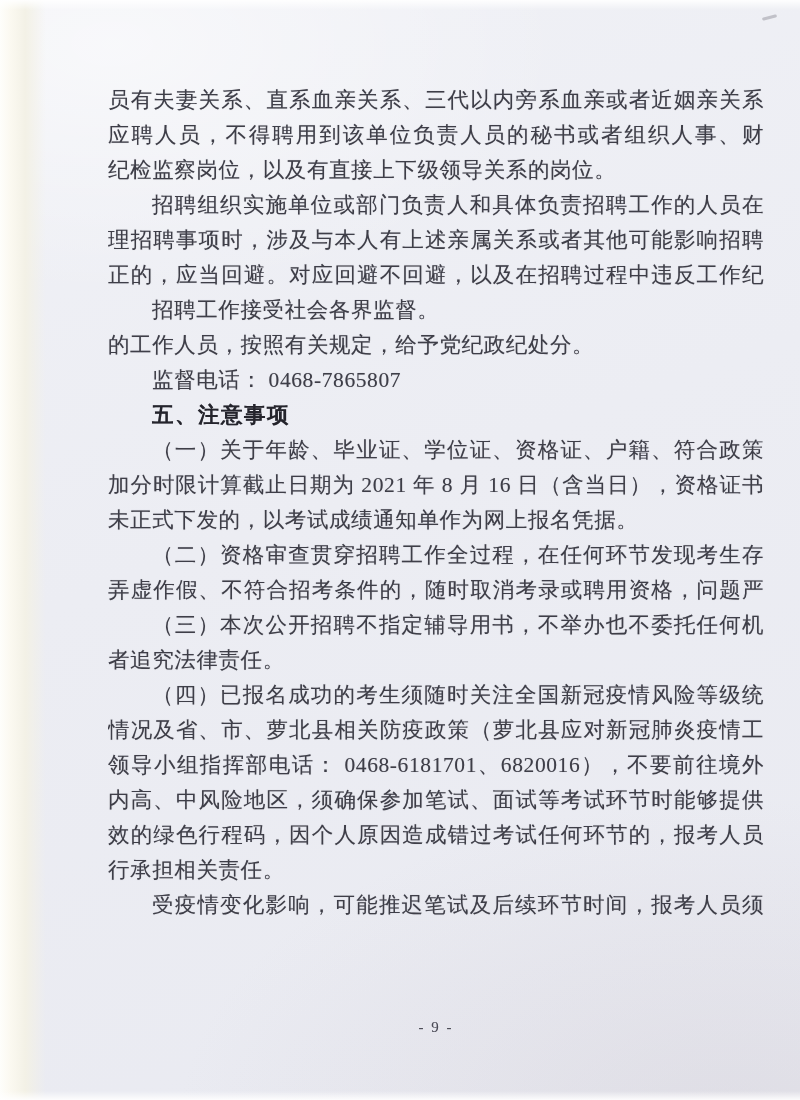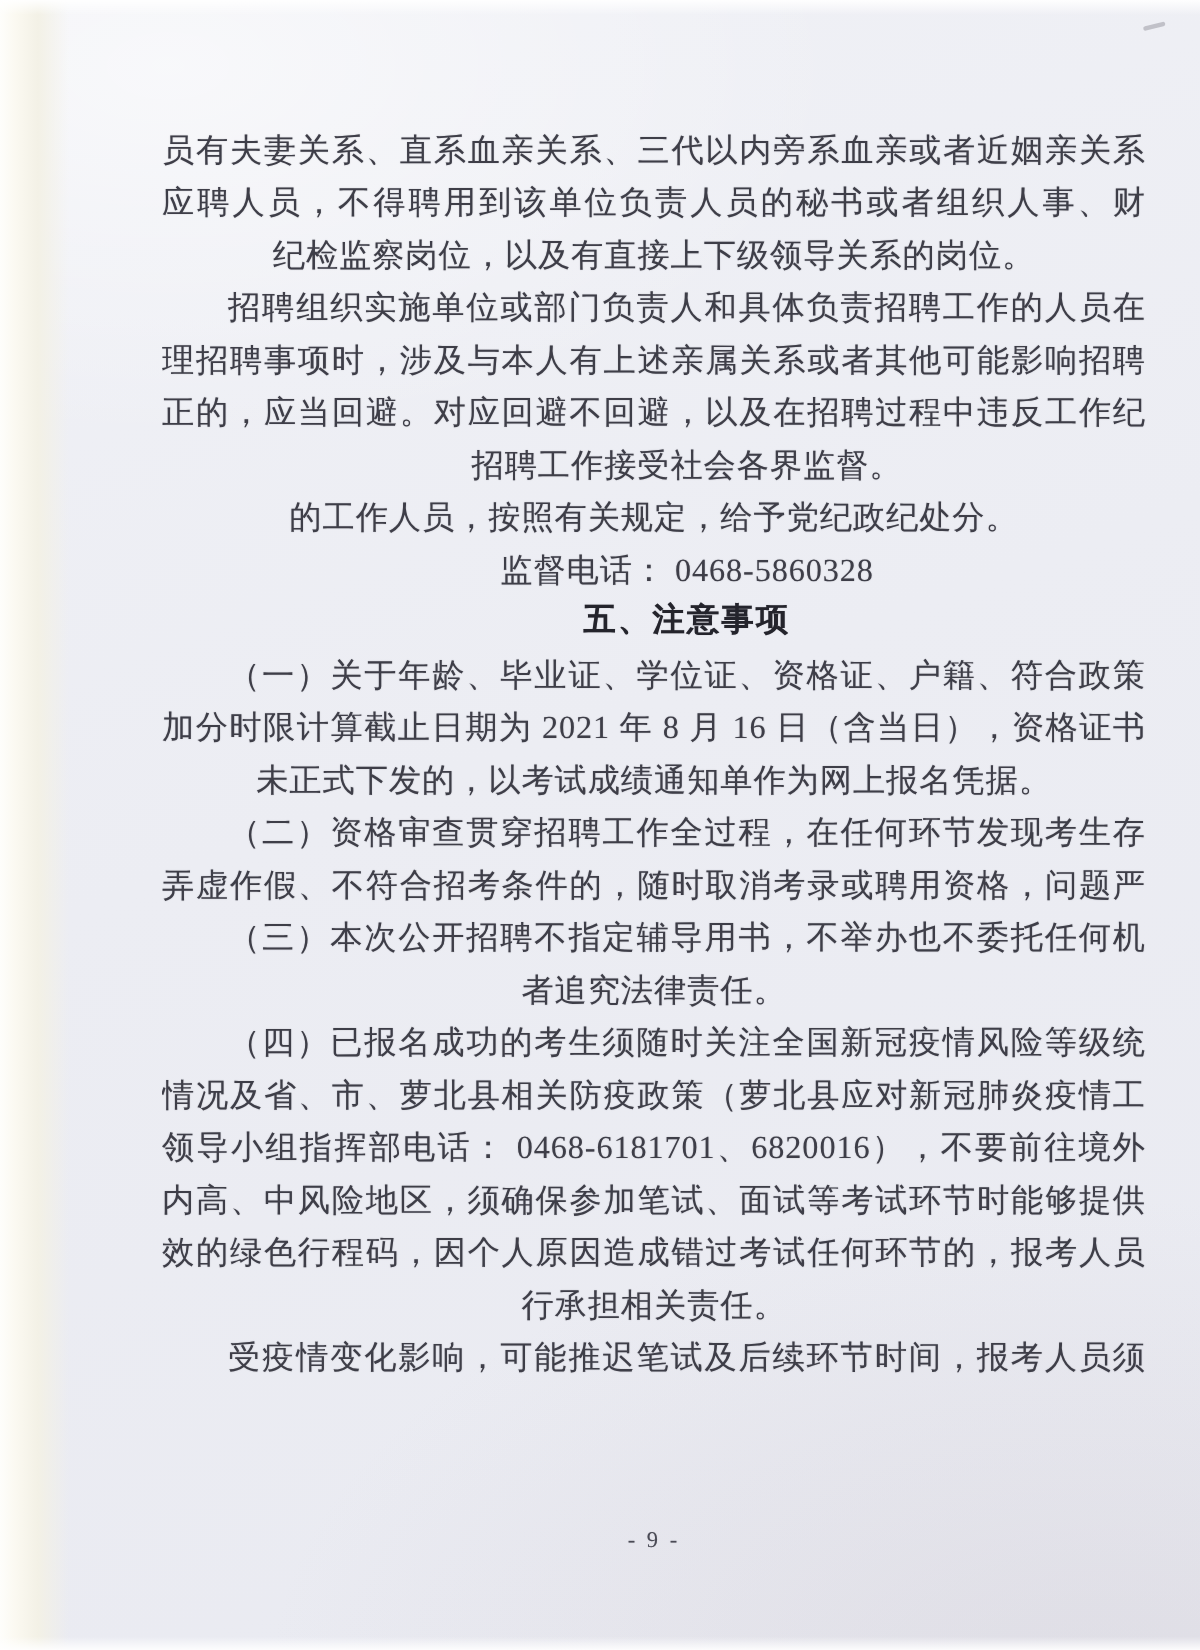--- a/index.html
+++ b/index.html
@@ -52,32 +52,31 @@
   }
   .line {
     height: 35px;
     line-height: 35px;
     font-size: 21.5px;
     letter-spacing: 0.6px;
     color: #3e3e48;
     text-shadow: 0 0 0.8px rgba(62,62,72,0.38);
     overflow: hidden;
     white-space: pre-wrap;
-    text-align: center;
   }
   .line.full {
     text-align: justify;
     text-align-last: justify;
     text-justify: inter-character;
   }
   .line.indent {
     text-indent: 2.05em;
   }
   .line.heading {
-    font-family: Liberation Mono, monospace;
+    font-family: Liberation Serif, serif;
     font-weight: bold;
     color: #24242c;
     letter-spacing: 1.5px;
     text-shadow: 0 0 0.5px rgba(36,36,44,0.5);
   }
   .footer {
     position: absolute;
     left: 108px;
     width: 656px;
     top: 1012px;
@@ -101,21 +100,21 @@
 
   <div class="content" style="color: rgb(62, 62, 72);">
       <div class="line full">员有夫妻关系、直系血亲关系、三代以内旁系血亲或者近姻亲关系的</div>
       <div class="line full">应聘人员，不得聘用到该单位负责人员的秘书或者组织人事、财务、</div>
       <div class="line">纪检监察岗位，以及有直接上下级领导关系的岗位。</div>
       <div class="line full indent">招聘组织实施单位或部门负责人和具体负责招聘工作的人员在办</div>
       <div class="line full">理招聘事项时，涉及与本人有上述亲属关系或者其他可能影响招聘公</div>
       <div class="line full">正的，应当回避。对应回避不回避，以及在招聘过程中违反工作纪律</div>
       <div class="line indent">招聘工作接受社会各界监督。</div>
       <div class="line">的工作人员，按照有关规定，给予党纪政纪处分。</div>
-      <div class="line indent">监督电话： 0468-5860328</div>
+      <div class="line indent">监督电话： 0468-7865807</div>
       <div class="line indent heading">五、注意事项</div>
       <div class="line full indent">（一）关于年龄、毕业证、学位证、资格证、户籍、符合政策性</div>
       <div class="line full">加分时限计算截止日期为 2021 年 8 月 16 日（含当日），资格证书尚</div>
       <div class="line">未正式下发的，以考试成绩通知单作为网上报名凭据。</div>
       <div class="line full indent">（二）资格审查贯穿招聘工作全过程，在任何环节发现考生存在</div>
       <div class="line full">弄虚作假、不符合招考条件的，随时取消考录或聘用资格，问题严重</div>
       <div class="line full indent">（三）本次公开招聘不指定辅导用书，不举办也不委托任何机构</div>
       <div class="line">者追究法律责任。</div>
       <div class="line full indent">（四）已报名成功的考生须随时关注全国新冠疫情风险等级统计</div>
       <div class="line full">情况及省、市、萝北县相关防疫政策（萝北县应对新冠肺炎疫情工作</div>

